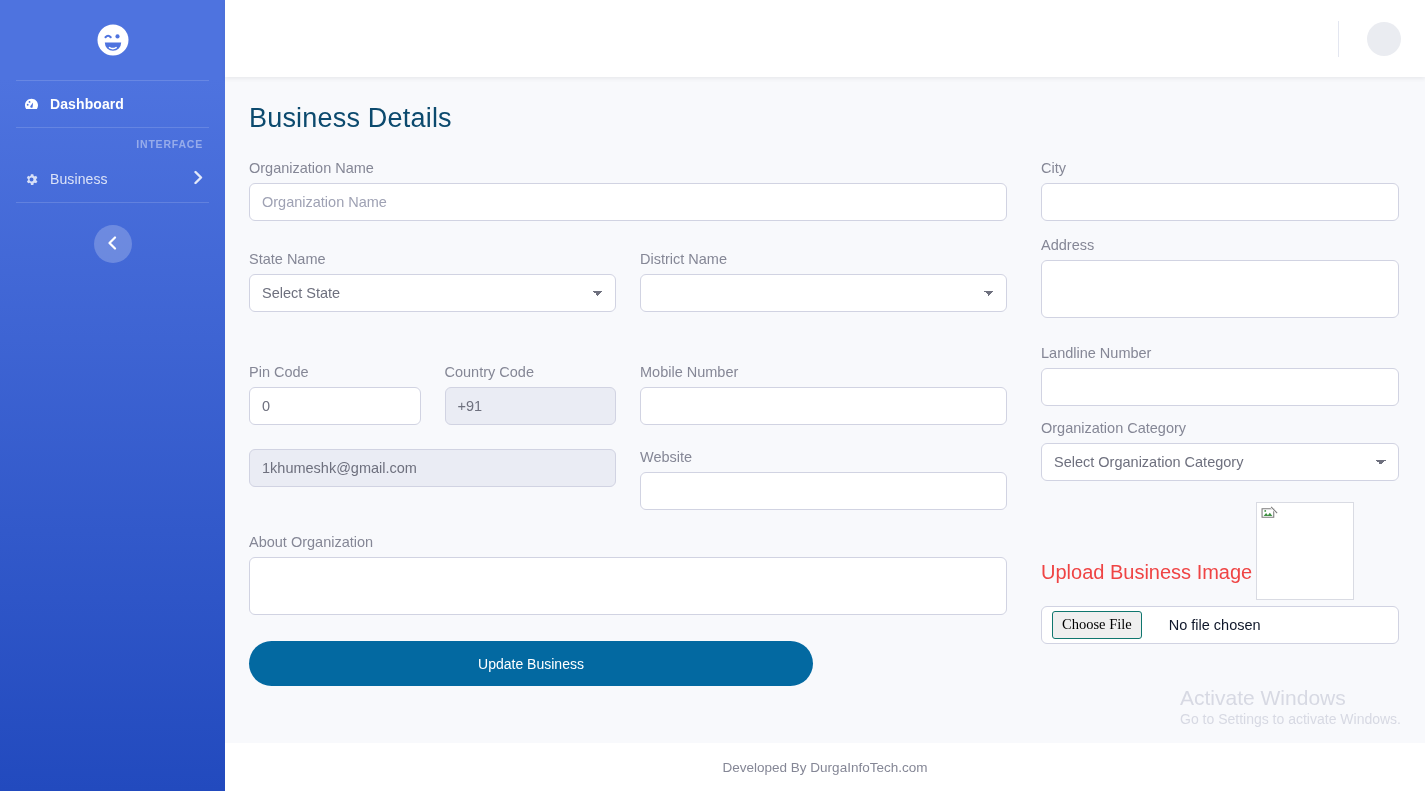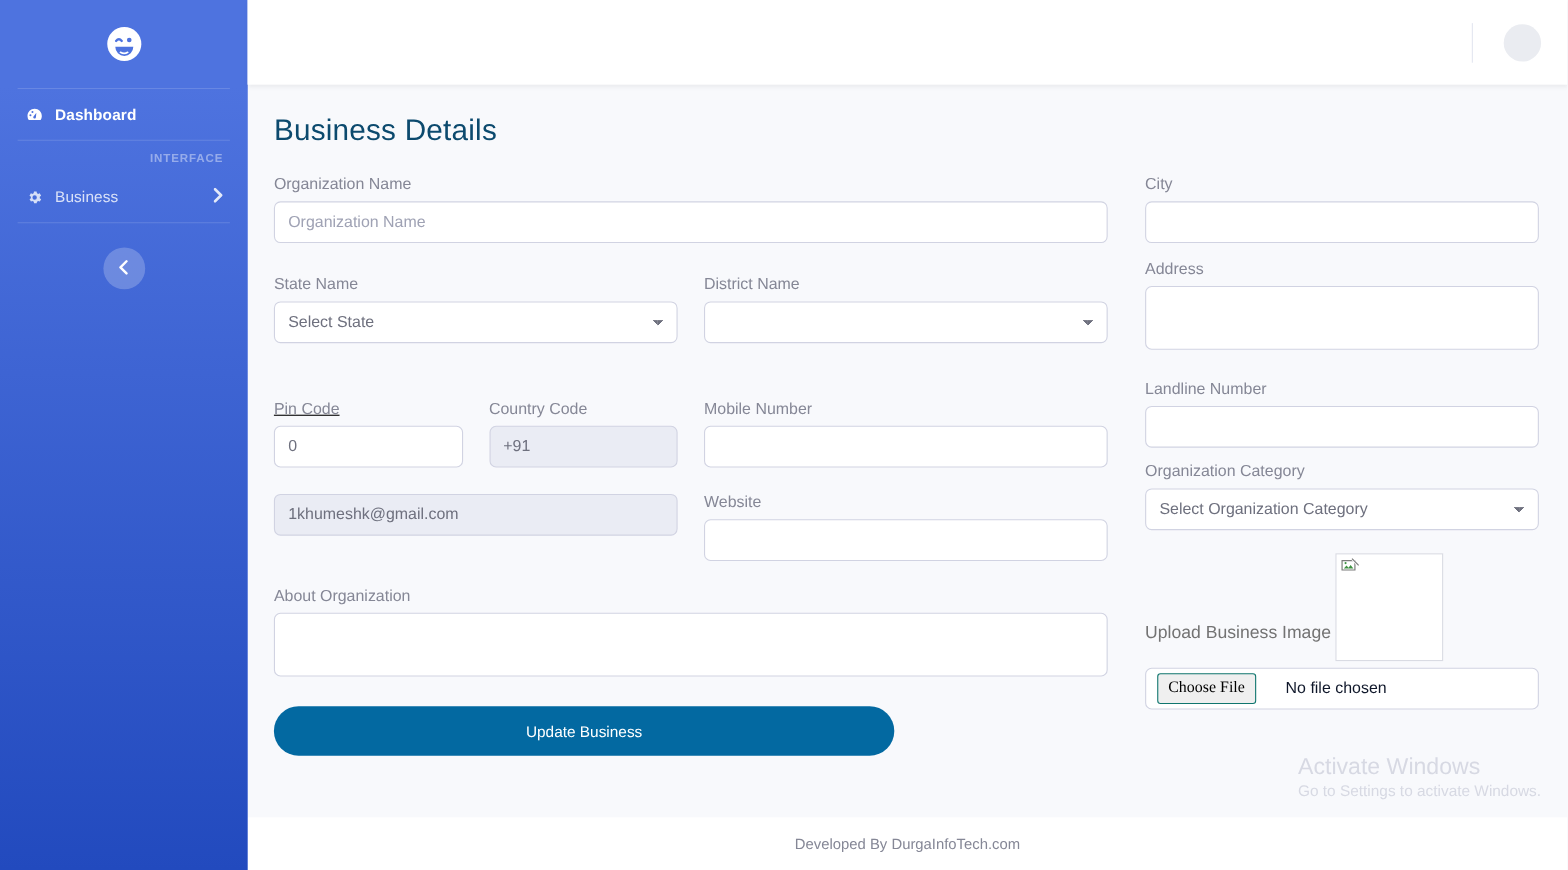--- a/index.html
+++ b/index.html
@@ -124,41 +124,41 @@
   textarea.ctrl {
     height: 58px; padding: 8px 12px; resize: none; line-height: 1.3;
   }
   textarea.ctrl.tall { height: 58px; }
 
   
   .left-pane { width: 782px; min-width: 782px; }
   .right-pane { flex: 1; min-width: 0; padding-left: 10px; }
 
   .g-half { width: 50%; }
-  .g-pin { width: 25%; text-decoration: underline; }
+  .g-pin { width: 25%; }
   .g-cc  { width: 25%; }
   .g-rest{ width: 50%; }
 
   .btn-primary {
     display: block;
     width: 564px;
     height: 45px;
     border: none; border-radius: 40px;
     background: #0369a1; color: #fff;
     font-size: 14px; font-family: "Liberation Sans", sans-serif;
     cursor: pointer; margin-top: 8px;
   }
 
   
   .upload-row {
     display: flex; align-items: flex-end; gap: 0;
     margin-top: 4px; min-height: 105px;
   }
   .upload-label {
-    font-size: 16px; color: #737373; padding-bottom: 16px;
+    font-size: 20px; color: #ef4444; padding-bottom: 16px;
   }
   .img-placeholder {
     width: 98px; height: 98px;
     border: 1px solid #d9dbe3; background: #fff;
     position: relative; margin-left: 4px;
   }
   .broken-img { position: absolute; top: 3px; left: 4px; }
   .file-field {
     width: 100%; height: 38px; margin-top: 6px;
     border: 1px solid #d1d3e2; border-radius: 6px; background: #fff;

